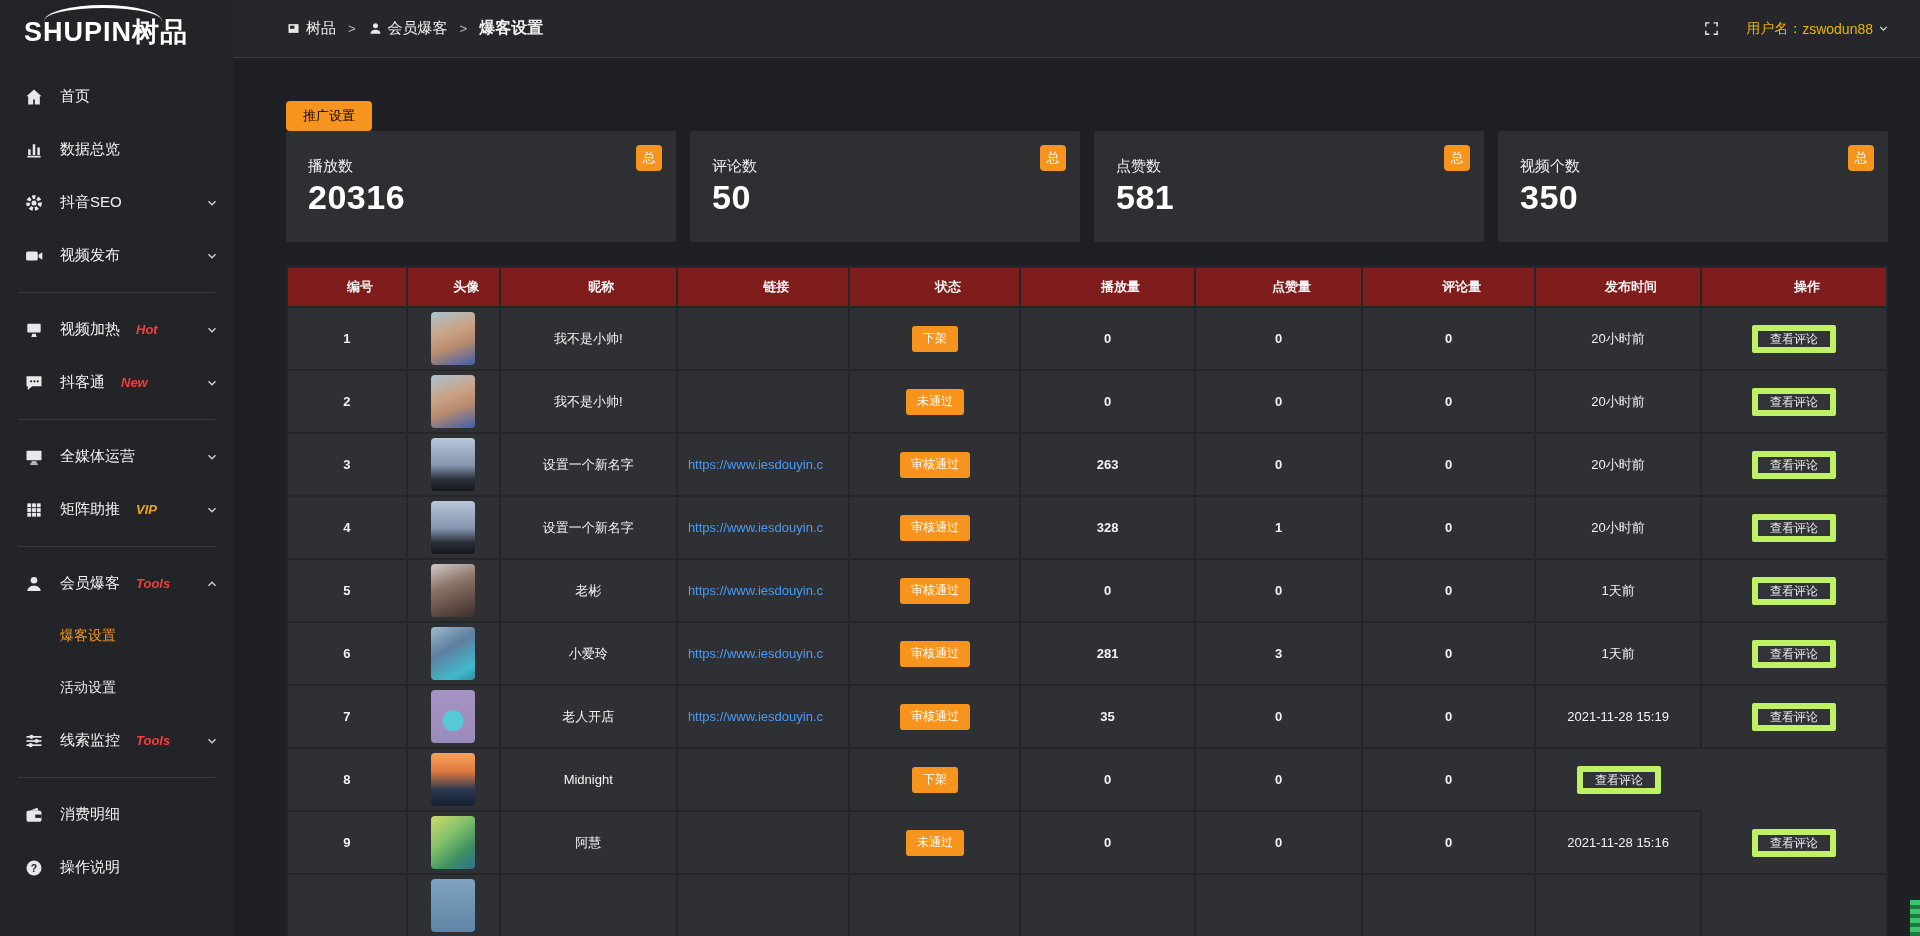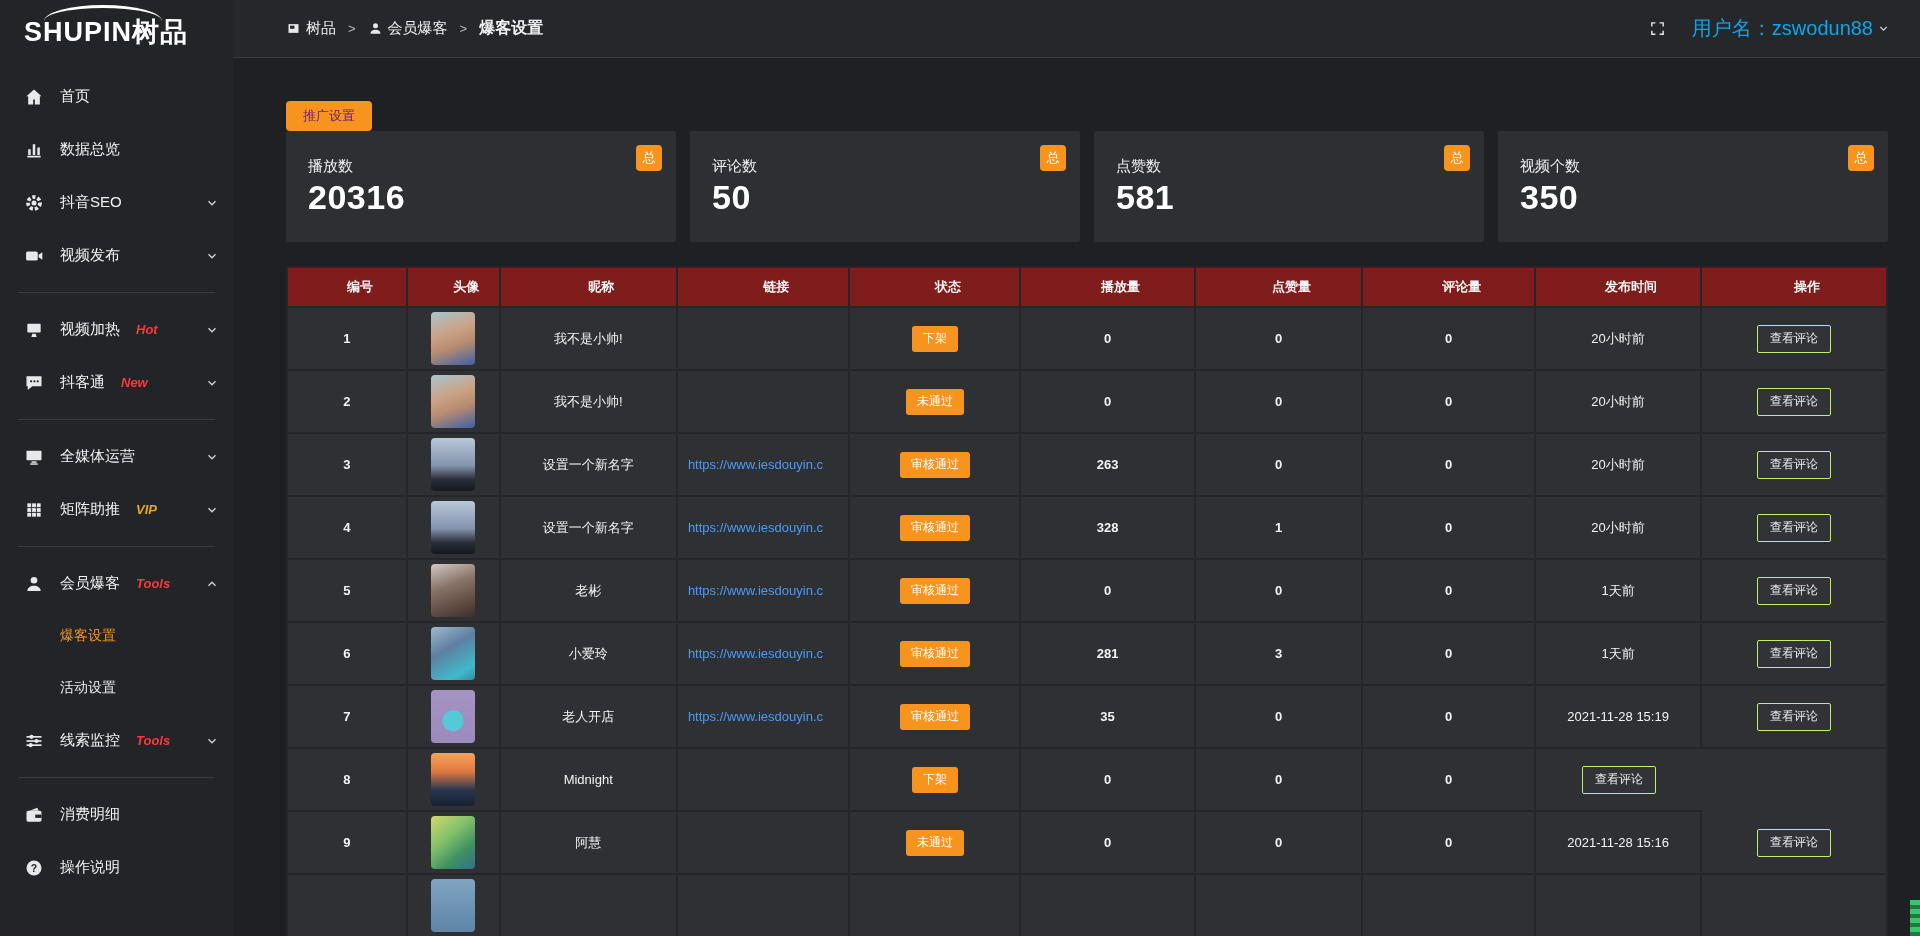--- a/index.html
+++ b/index.html
@@ -32,28 +32,28 @@
   .topbar { height:58px; flex:0 0 58px; background:#26272b; border-bottom:1px solid #3a3b3f;
             display:flex; align-items:center; padding:0 30px 0 53px; }
   .crumb { display:flex; align-items:center; font-size:15px; color:#f0f1f2; }
   .crumb-icon { width:15px; height:15px; margin-right:5px; color:#e7e8ea; }
   .crumb-icon svg { width:15px; height:15px; display:block; }
   .crumb-sep { color:#b9babd; margin:0 12px; font-size:13px; }
   .crumb-current { font-size:16px; font-weight:bold; }
   .topbar-right { margin-left:auto; display:flex; align-items:center; }
   .fs-icon { width:17px; height:17px; color:#e7e8ea; cursor:pointer; }
   .fs-icon svg { width:17px; height:17px; display:block; }
-  .user-box { display:flex; align-items:center; margin-left:26px; cursor:pointer; font-size:20px; color:#0ea5e9; }
+  .user-box { display:flex; align-items:center; margin-left:26px; cursor:pointer; font-size:14px; color:#eab308; }
   .user-chev { width:13px; height:13px; margin-left:4px; color:#d6d7da; }
   .user-chev svg { width:13px; height:13px; display:block; }
 
   
   .content { flex:1; padding:43px 32px 0 53px; overflow:hidden; background:#1f2023; }
   .promo-btn { display:inline-flex; align-items:center; justify-content:center; height:30px; padding:0 17px;
-               background:#f7941d; color:#701a75; border:none; border-radius:4px; font-size:13px; cursor:pointer;
+               background:#f7941d; color:#000000; border:none; border-radius:4px; font-size:13px; cursor:pointer;
                font-family:inherit; }
   .stats-row { display:grid; grid-template-columns:repeat(4,1fr); gap:14px; }
   .stat-card { position:relative; background:#2e2f33; border-radius:2px; height:111px; padding:26px 0 0 22px; }
   .stat-label { font-size:15px; color:#f0f1f3; }
   .stat-value { font-size:34px; font-weight:bold; color:#fff; margin-top:2px; letter-spacing:.5px; }
   .stat-badge { position:absolute; top:14px; right:14px; width:26px; height:26px; background:#f7941d;
                 border-radius:4px; display:flex; align-items:center; justify-content:center; font-size:13px; color:#fff; }
 
   
   .table { margin-top:24px; border:2px solid #25262a; background:#2f3034; }
@@ -71,21 +71,21 @@
   .av-boy    { background:linear-gradient(160deg,#a9c4d0 0%,#caa386 38%,#b98c6e 62%,#3f5fa8 100%); }
   .av-sky    { background:linear-gradient(180deg,#b9c7da 0%,#8494ae 52%,#2b2f39 78%,#15171d 100%); }
   .av-face   { background:linear-gradient(160deg,#d0cac5 0%,#8a7468 40%,#5e4a42 75%,#3c2f2c 100%); }
   .av-teal   { background:linear-gradient(150deg,#a0b9cd 0%,#5e7fa0 40%,#40b9ca 80%,#2e8fa0 100%); }
   .av-purple { background:radial-gradient(circle at 50% 58%,#57c8d8 0 10px,transparent 11px),linear-gradient(180deg,#a493c3,#9b8abc); }
   .av-sunset { background:linear-gradient(180deg,#f5a35c 0%,#e07840 35%,#283750 70%,#162030 100%); }
   .av-green  { background:linear-gradient(140deg,#d0d96b 0%,#80c06b 40%,#409060 70%,#2f708f 100%); }
   .av-blue   { background:linear-gradient(180deg,#80a4c1,#5e85a7); }
   .status-btn { background:#f7941d; color:#fff; border:none; border-radius:3px; height:26px; padding:0 11px;
                 font-size:12px; cursor:pointer; font-family:inherit; }
-  .ghost-btn { background:#323338; color:#eceded; border:1px solid #bef264; border-radius:2px; height:28px;
+  .ghost-btn { background:#323338; color:#eceded; border:6px solid #bef264; border-radius:2px; height:28px;
                padding:0 12px; font-size:12px; cursor:pointer; font-family:inherit; }
 
   
   .float-widget { position:fixed; right:0; top:900px; width:10px; height:36px;
                   background:repeating-linear-gradient(180deg,#3ec46f 0 5px,#1d7a41 5px 9px); }
 </style>
 </head>
 <body>
 
 <div class="app">

